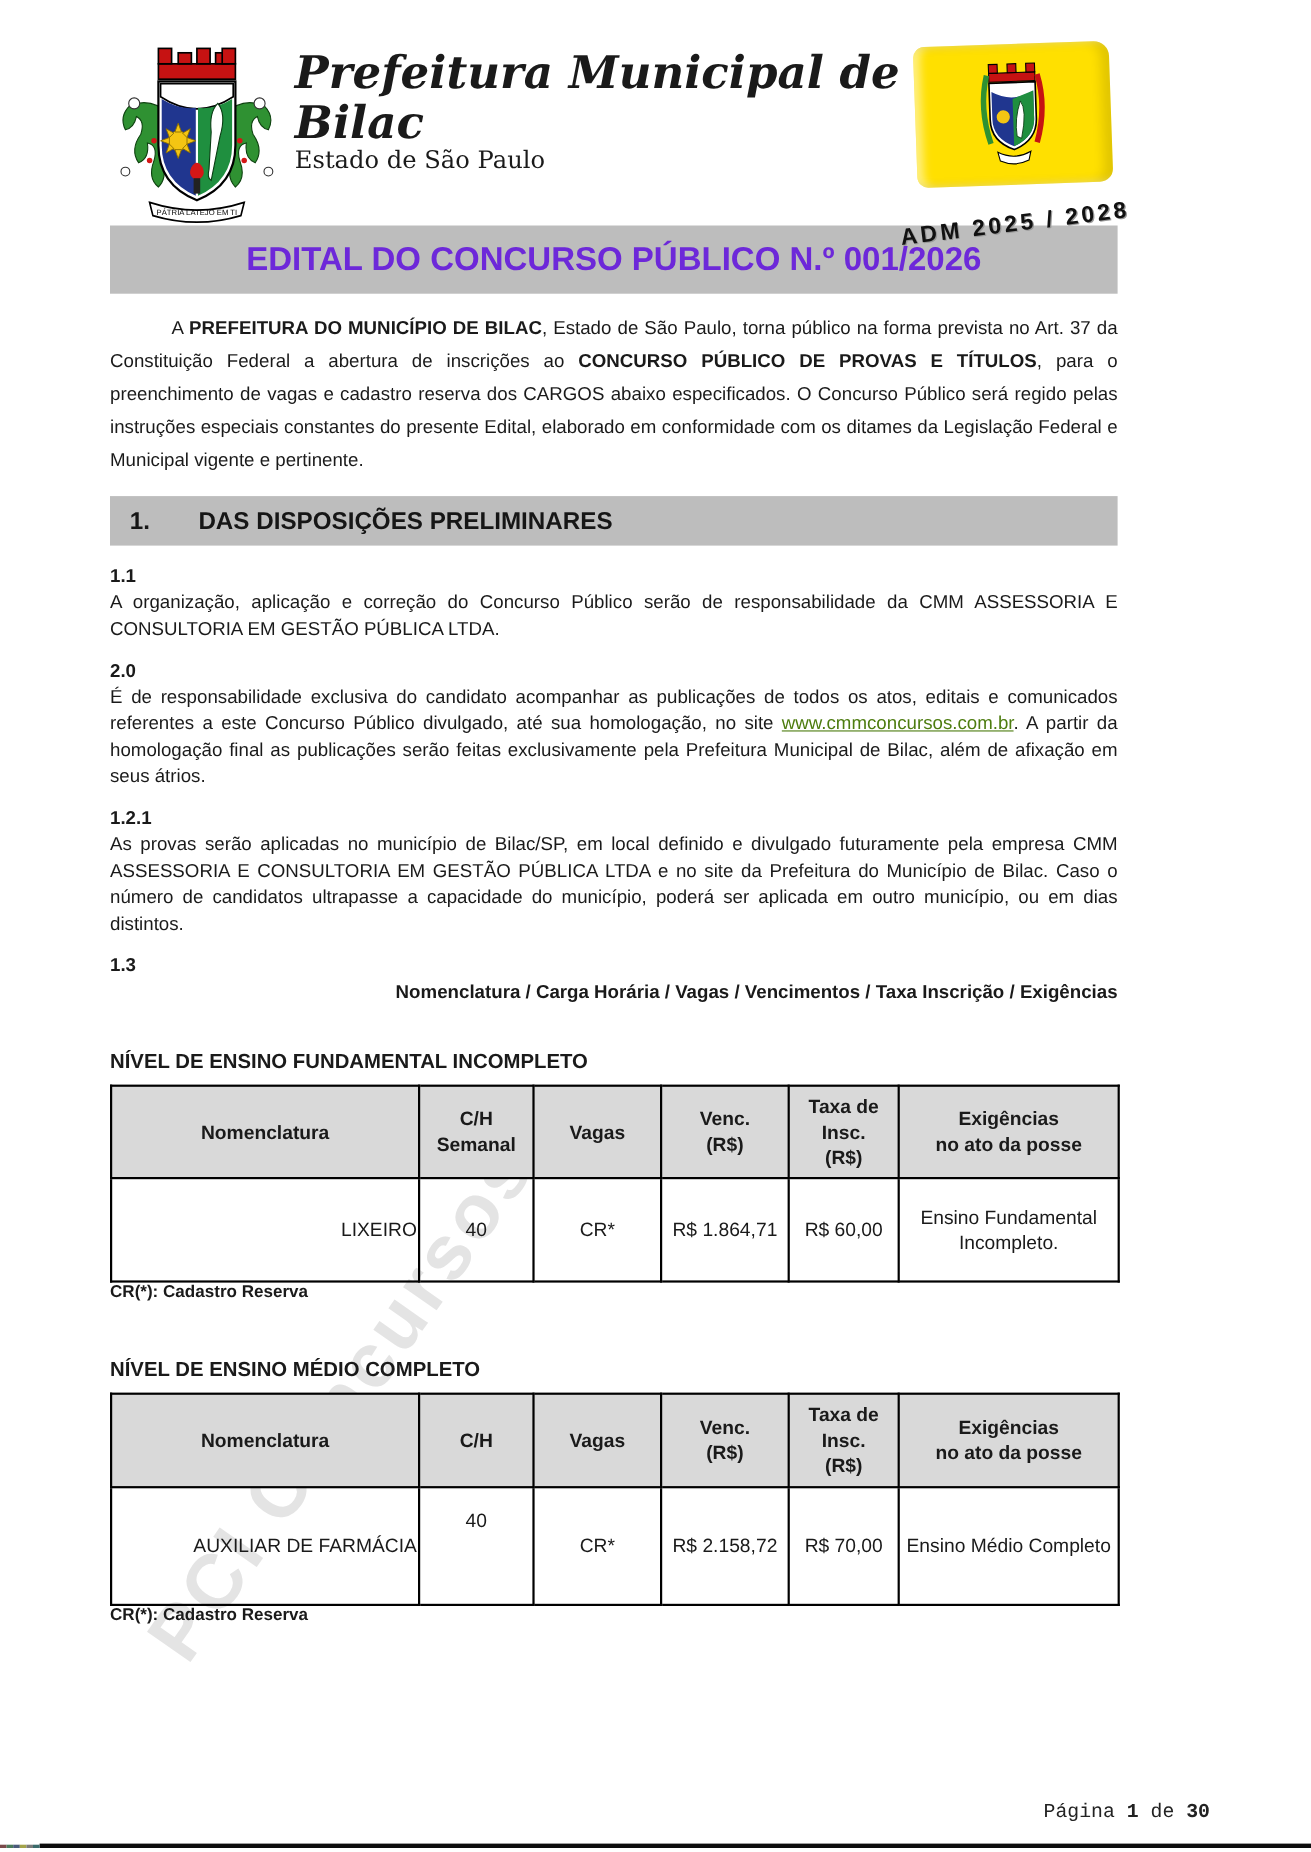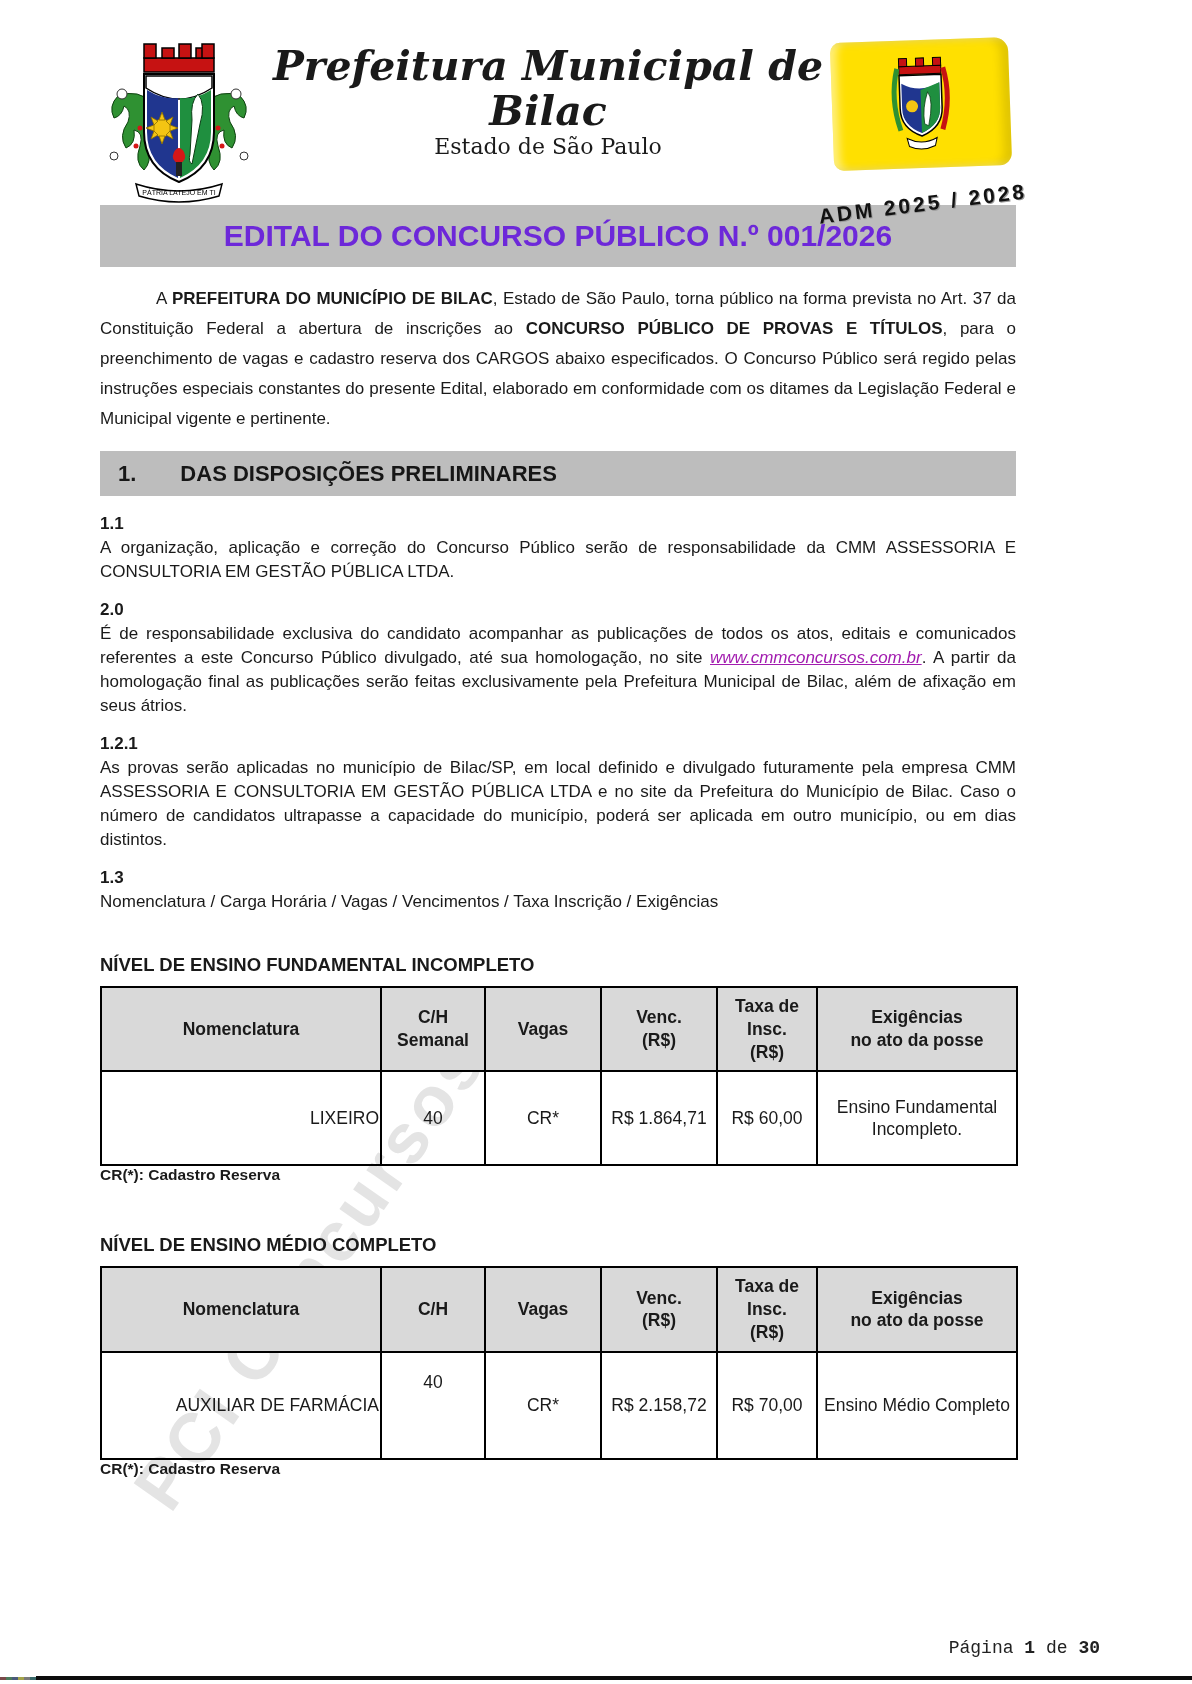--- a/index.html
+++ b/index.html
@@ -7,21 +7,21 @@
         font-family:"Liberation Sans",sans-serif;color:#1a1a1a;}
   .watermark{position:absolute;left:118px;top:1478px;z-index:0;
              transform:rotate(-55deg);transform-origin:0 0;
              font-size:70px;font-weight:bold;color:#e4e4e4;white-space:nowrap;
              letter-spacing:4px;}
   .content{position:absolute;left:100px;top:0;width:916px;z-index:1;}
 
   
   .doc-header{position:relative;height:205px;}
   .crest{position:absolute;left:0;top:36px;}
-  .head-titles{position:absolute;left:168px;top:44px;width:560px;text-align:center;}
+  .head-titles{position:absolute;left:168px;top:44px;width:560px;text-align:left;}
   .script-title{font-family:"DejaVu Serif",serif;font-style:italic;font-weight:bold;
                 font-size:41px;line-height:1.1;}
   .subtitle{font-family:"DejaVu Serif",serif;font-size:22px;}
   .flag-wrap{position:absolute;right:2px;top:40px;width:182px;height:158px;}
   .flag{position:absolute;left:0;top:0;width:178px;height:128px;background:#ffe000;
         border-radius:10px 14px 12px 10px;transform:rotate(-2deg);
         box-shadow:inset -8px 0 10px rgba(0,0,0,.12), inset 6px 0 8px rgba(255,255,255,.5);
         display:flex;align-items:center;justify-content:center;}
   .flag-caption{position:absolute;left:-14px;bottom:-18px;transform:rotate(-7deg);
         font-size:21px;font-weight:bold;letter-spacing:3px;color:#111;
@@ -33,22 +33,22 @@
   .section-bar{margin-top:10px;height:45px;background:#bdbdbd;display:flex;align-items:center;
                font-size:22px;font-weight:bold;padding-left:18px;color:#161616;}
   .section-bar .sec-title{margin-left:44px;}
 
   
   .intro{font-size:17px;line-height:30px;text-align:justify;text-indent:56px;}
   .clause{display:flex;margin-top:14px;font-size:17px;line-height:24px;flex-direction:column;}
   .clause-num{width:56px;flex:none;font-weight:bold;}
   .clause-body{flex:1;text-align:justify;}
   .clause.first{margin-top:16px;}
-  .clause.bold13 .clause-body{font-weight:normal;text-align:left;}
-  a.doc-link{color:#a21caf;font-style:italic;text-decoration:underline;}
+  .clause.bold13 .clause-body{font-weight:bold;text-align:right;}
+  a.doc-link{color:#4d7c0f;text-decoration:underline;}
 
   
   .tbl-caption{margin-top:40px;font-size:18.5px;font-weight:bold;}
   .tbl-caption.second{margin-top:50px;}
   table{margin-top:10px;border-collapse:collapse;width:916px;table-layout:fixed;}
   th{background:#d9d9d9;border:2px solid #000;font-size:17.5px;font-weight:bold;
      padding:7px 4px;white-space:pre-line;line-height:1.3;vertical-align:middle;}
   td{border:2px solid #000;text-align:center;vertical-align:middle;
      font-size:17.5px;white-space:pre-line;line-height:1.3;background:transparent;}
   .t1 td{height:90px;}

